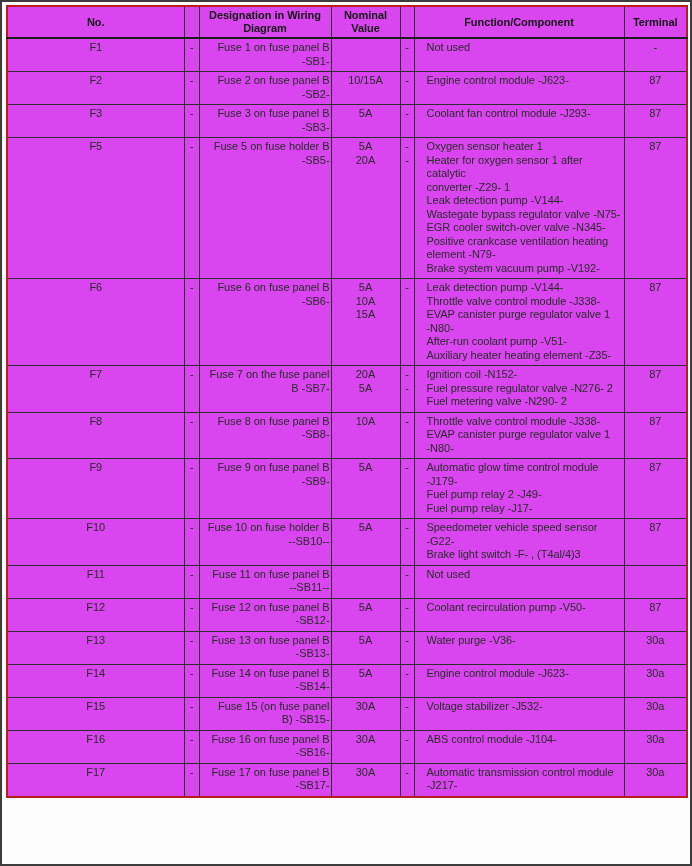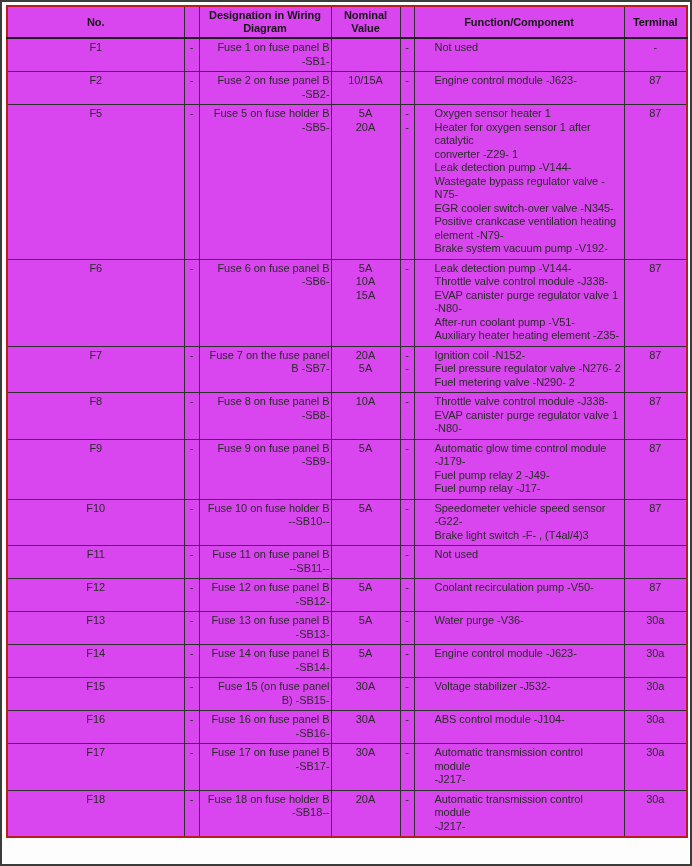--- a/index.html
+++ b/index.html
@@ -57,21 +57,21 @@
     border-bottom: 2px solid #1d1d1d;
     padding: 1px 2px;
   }
   td { padding: 2px 4px 3px; }
   td.cell-no, td.cell-nom, td.cell-ter, td.cell-dash {
     text-align: center;
     padding-left: 1px;
     padding-right: 1px;
   }
   td.cell-des { padding-left: 4px; padding-right: 1px; text-align: right; }
-  td.cell-fun { padding-left: 20px; padding-right: 2px; }
+  td.cell-fun { padding-left: 12px; padding-right: 2px; }
 </style>
 </head>
 <body>
 
 <div class="page-frame"></div>
 
 <table class="fuse-table">
   <colgroup>
     <col class="c-no">
       <col class="c-d1">
@@ -109,20 +109,30 @@
     <td class="cell-no">F2</td>
     <td class="cell-dash">-</td>
     <td class="cell-des">Fuse 2 on fuse panel B
 -SB2-</td>
     <td class="cell-nom">10/15A</td>
     <td class="cell-dash">-</td>
     <td class="cell-fun">Engine control module -J623-</td>
     <td class="cell-ter">87</td>
   </tr>
       <tr>
+    <td class="cell-no">F3</td>
+    <td class="cell-dash">-</td>
+    <td class="cell-des">Fuse 3 on fuse panel B
+-SB3-</td>
+    <td class="cell-nom">5A</td>
+    <td class="cell-dash">-</td>
+    <td class="cell-fun">Coolant fan control module -J293-</td>
+    <td class="cell-ter">87</td>
+  </tr>
+      <tr>
     <td class="cell-no">F5</td>
     <td class="cell-dash">-</td>
     <td class="cell-des">Fuse 5 on fuse holder B
 -SB5-</td>
     <td class="cell-nom">5A
 20A</td>
     <td class="cell-dash">-
 -</td>
     <td class="cell-fun">Oxygen sensor heater 1
 Heater for oxygen sensor 1 after catalytic
@@ -267,25 +277,14 @@
     <td class="cell-no">F17</td>
     <td class="cell-dash">-</td>
     <td class="cell-des">Fuse 17 on fuse panel B
 -SB17-</td>
     <td class="cell-nom">30A</td>
     <td class="cell-dash">-</td>
     <td class="cell-fun">Automatic transmission control module
 -J217-</td>
     <td class="cell-ter">30a</td>
   </tr>
-      <tr>
-    <td class="cell-no">F18</td>
-    <td class="cell-dash">-</td>
-    <td class="cell-des">Fuse 18 on fuse holder B
--SB18--</td>
-    <td class="cell-nom">20A</td>
-    <td class="cell-dash">-</td>
-    <td class="cell-fun">Automatic transmission control module
--J217-</td>
-    <td class="cell-ter">30a</td>
-  </tr>
     </tbody>
 </table>
 
 </body></html>

